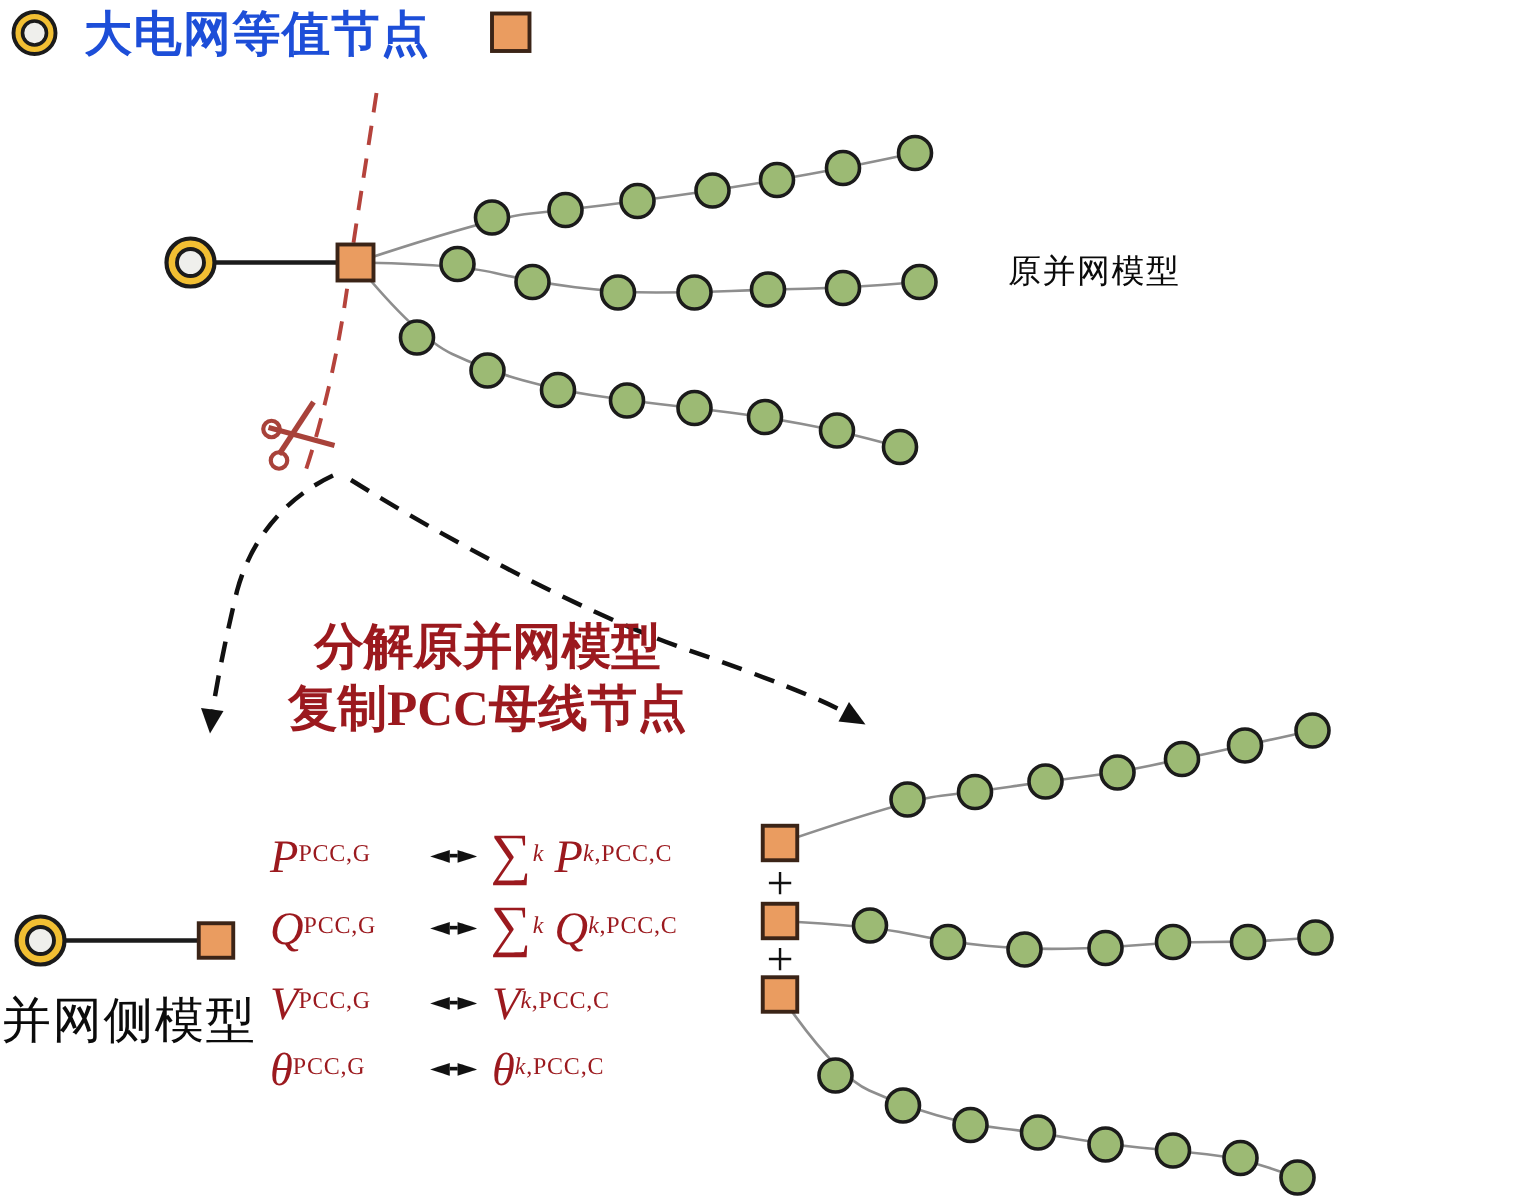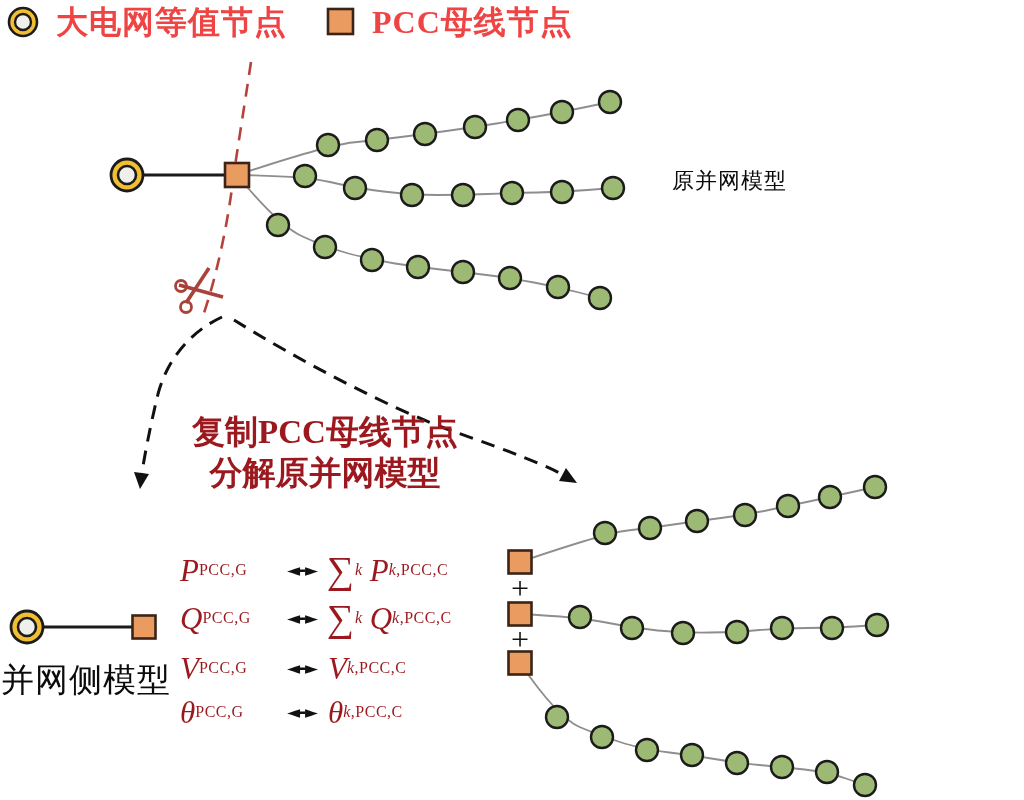--- a/index.html
+++ b/index.html
@@ -2,21 +2,21 @@
 <html><head>
 <meta charset="utf-8">
 <style>
   html,body{margin:0;padding:0;background:#ffffff;}
   #stage{position:relative;width:1024px;height:800px;background:#fff;overflow:hidden;
          font-family:"Liberation Serif","DejaVu Serif",serif;}
   .abs{position:absolute;}
   svg{display:block;}
   
   .legend-item{position:absolute;display:flex;align-items:center;}
-  .legend-label{font-size:32px;font-weight:600;color:#ef4444;letter-spacing:1px;line-height:36px;}
+  .legend-label{font-size:32px;font-weight:600;color:#1d4ed8;letter-spacing:1px;line-height:36px;}
   
   .model-label{position:absolute;font-size:33px;font-weight:500;color:#0b0b0b;
                text-align:center;letter-spacing:1px;white-space:nowrap;}
   
   .action-text{position:absolute;left:174px;top:412px;width:302px;text-align:center;
                color:#9b191e;font-weight:bold;font-size:33px;line-height:41px;white-space:nowrap;}
   
   .eq-row{position:absolute;left:180px;height:48px;display:flex;align-items:center;color:#9b191e;}
   .eq-lhs{width:97px;display:flex;align-items:center;}
   .eq-rhs{display:flex;align-items:center;}
@@ -123,29 +123,28 @@
     <svg width="38" height="38">
       <circle cx="19" cy="19" r="14" fill="#f2bf33" stroke="#1b1b1b" stroke-width="2.6"></circle>
       <circle cx="19" cy="19" r="8" fill="#efefec" stroke="#1b1b1b" stroke-width="2.4"></circle>
     </svg>
     <span class="legend-label" style="margin-left:14px;">大电网等值节点</span>
   </div>
   <div class="legend-item" style="left:324px;top:3px;">
     <svg width="34" height="38">
       <rect x="4" y="6" width="25" height="25" fill="#ea9c60" stroke="#3b2417" stroke-width="2.6"></rect>
     </svg>
-    <span class="legend-label" style="margin-left:14px;">PCC母线节点</span>
   </div>
 
   <div class="model-label" style="left:642px;top:166px;width:175px;font-size:22px;">原并网模型</div>
   <div class="model-label" style="left:0px;top:658px;width:172px;">并网侧模型</div>
 
   <div class="action-text">
+    <div>分解原并网模型</div>
     <div>复制PCC母线节点</div>
-    <div>分解原并网模型</div>
   </div>
 
   <div class="eq-row" style="top:546px;">
     <span class="eq-lhs">
         <i class="var">P</i>
         <sub class="subt">PCC,G</sub>
       </span>
     <span class="eq-arrow">◄-►</span>
     <span class="eq-rhs">
         <span class="sum">∑</span>

